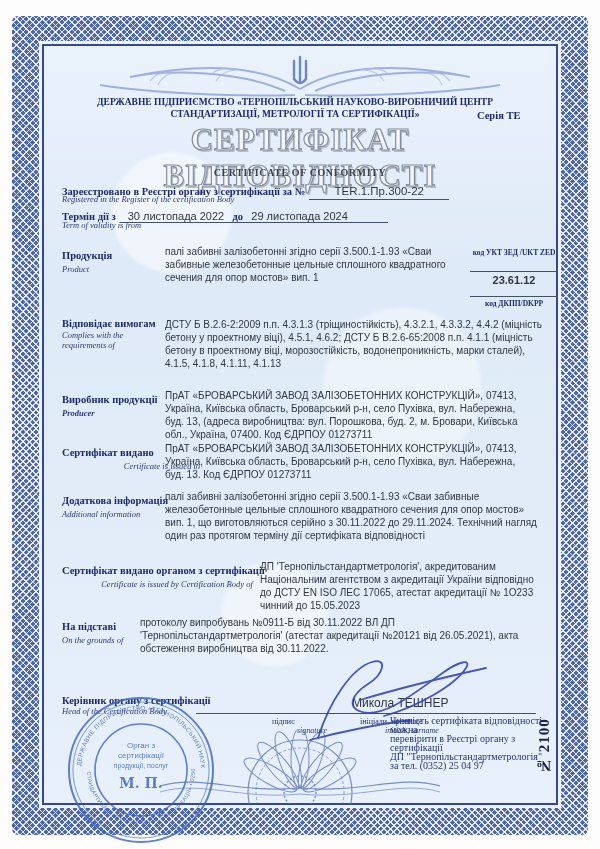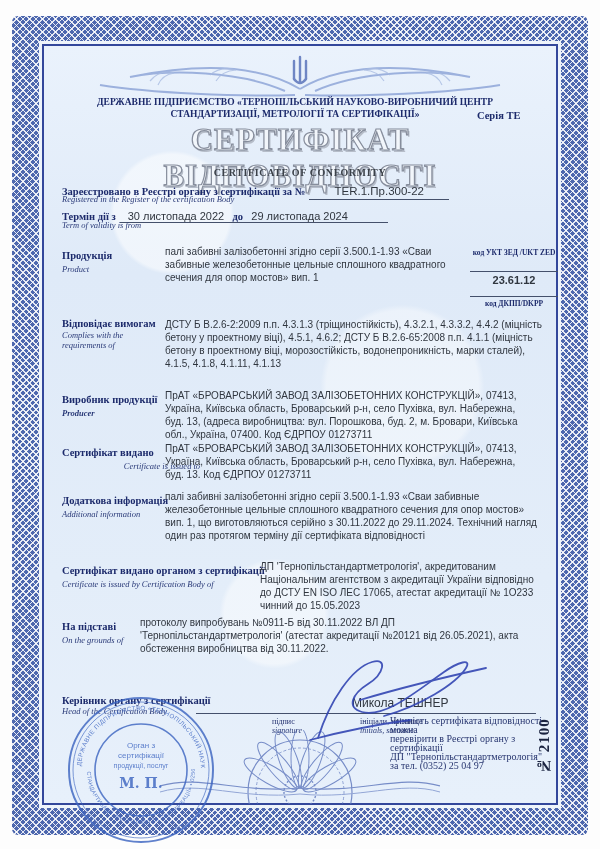--- a/index.html
+++ b/index.html
@@ -45,21 +45,21 @@
   .field-label .en{display:block;margin-top:1px;}
   .fval{font-size:10px;line-height:13px;}
   .codes{left:470px;top:248px;width:88px;text-align:center;color:#1c2a6b;}
   .codes .cl{font-size:7.5px;font-weight:bold;border-bottom:1px solid #44506b;padding-bottom:14px;}
   .codes .cv{font-family:"Liberation Sans",sans-serif;font-weight:bold;font-size:11px;color:#30363f;
              border-bottom:1px solid #44506b;padding:2px 0 10px;}
   .codes .cb{font-size:7.5px;font-weight:bold;padding-top:2px;}
   
   .sig-line{left:196px;top:713px;width:340px;border-top:1px solid #44506b;}
   .cap{font-size:8px;color:#1c2a6b;}
-  .cap .en{display:block;font-size:8px;}
+  .cap .en{display:block;font-size:8px;margin-left:25px;}
   .name{left:352px;top:696px;font-size:12px;}
   .cert-no{left:536px;top:684px;height:90px;writing-mode:vertical-rl;transform:rotate(180deg);
        font-weight:bold;font-size:15px;color:#1a2340;letter-spacing:1px;}
   .fine{left:390px;top:716px;width:176px;font-size:10px;line-height:9px;color:#27356f;
        white-space:pre-line;}
   .z2{z-index:2;} .z3{z-index:3;}
   svg{display:block;}
 </style>
 </head>
 <body>
@@ -144,21 +144,21 @@
   <div class="abs val fval" style="left:165px;top:442px;width:368px;">ПрАТ «БРОВАРСЬКИЙ ЗАВОД ЗАЛІЗОБЕТОННИХ КОНСТРУКЦІЙ», 07413, Україна, Київська область, Броварський р-н, село Пухівка, вул. Набережна, буд. 13. Код ЄДРПОУ 01273711</div>
 
   <div class="abs field-label" style="top:490px;">
     <span class="lbl">Додаткова інформація</span>
     <span class="en" style="display:block;">Additional information</span>
   </div>
   <div class="abs val fval" style="left:165px;top:490px;width:378px;">палі забивні залізобетонні згідно серії 3.500.1-1.93 «Сваи забивные железобетонные цельные сплошного квадратного сечения для опор мостов» вип. 1, що виготовляються серійно з 30.11.2022 до 29.11.2024. Технічний нагляд один раз протягом терміну дії сертифіката відповідності</div>
 
   <div class="abs field-label" style="top:560px;width:230px;">
     <span class="lbl">Сертифікат видано органом з сертифікації</span>
-    <span class="en" style="display:block;">Certificate is issued by Certification Body of</span>
+    <span class="en" style="display:block;text-align:center;">Certificate is issued by Certification Body of</span>
   </div>
   <div class="abs val fval" style="left:260px;top:560px;width:285px;">ДП 'Тернопільстандартметрологія', акредитованим Національним агентством з акредитації України відповідно до ДСТУ EN ISO ЛЕС 17065, атестат акредитації № 1О233 чинний до 15.05.2023</div>
 
   <div class="abs field-label" style="top:616px;width:80px;">
     <span class="lbl">На підставі</span>
     <span class="en" style="display:block;">On the grounds of</span>
   </div>
   <div class="abs val fval" style="left:140px;top:616px;width:398px;">протоколу випробувань №0911-Б від 30.11.2022 ВЛ ДП 'Тернопільстандартметрологія' (атестат акредитації №20121 від 26.05.2021), акта обстеження виробництва від 30.11.2022.</div>
 
   <svg class="abs" style="left:160px;top:730px;" width="280" height="74" viewBox="0 0 280 74">

